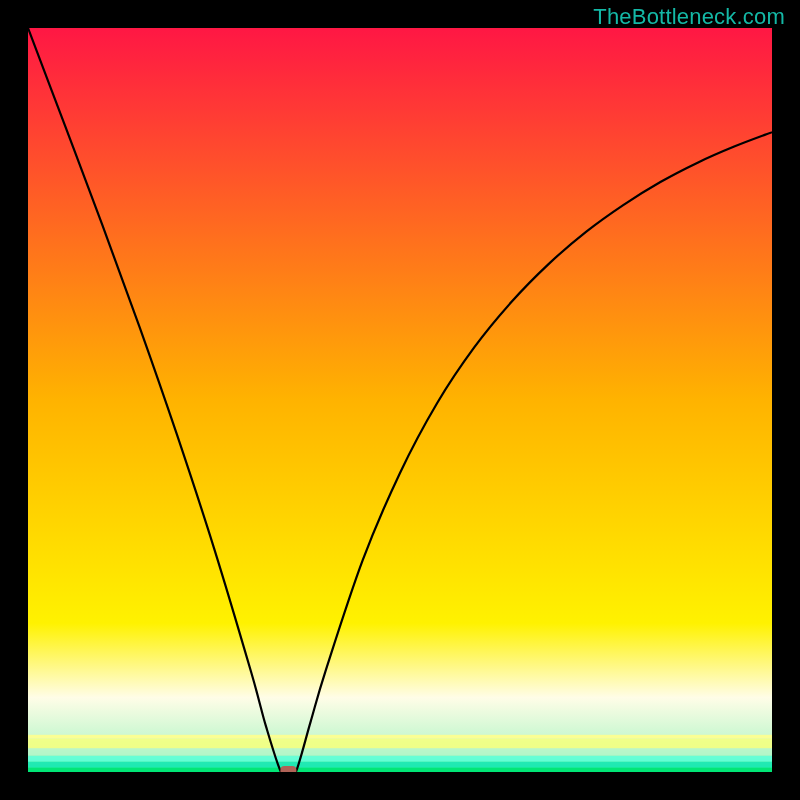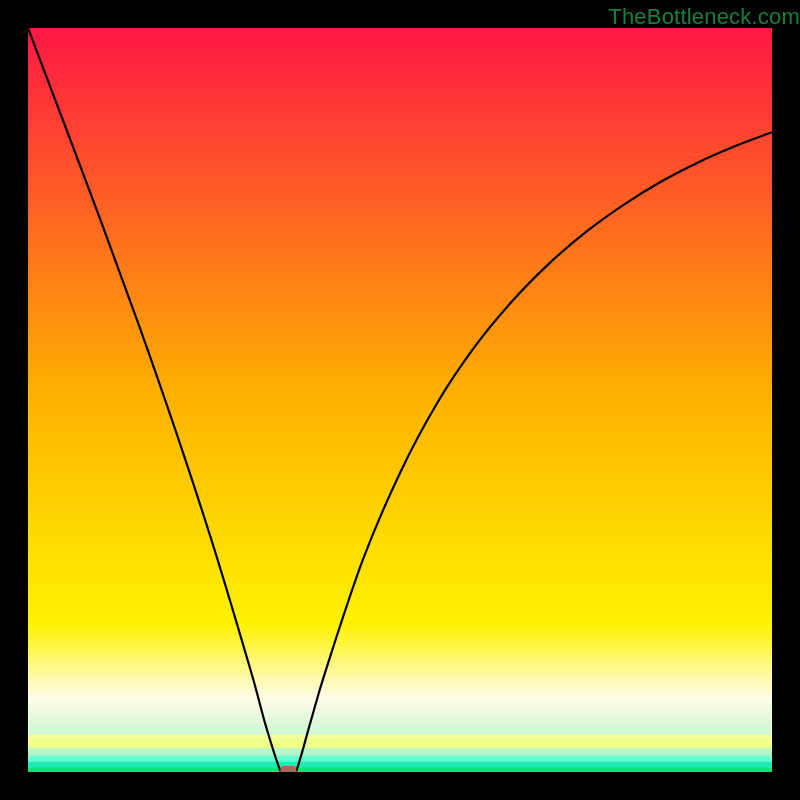--- a/index.html
+++ b/index.html
@@ -13,22 +13,22 @@
   }
   .frame {
     position: relative;
     width: 800px;
     height: 800px;
     background: #000;
   }
   .watermark {
     position: absolute;
     top: 4px;
-    right: 0;
-    color: #15803d;
+    right: 15px;
+    color: #14b8a6;
     font-size: 22px;
     font-weight: 400;
     letter-spacing: 0.2px;
     z-index: 10;
   }
   .plot {
     position: absolute;
     left: 28px;
     top: 28px;
     width: 744px;

